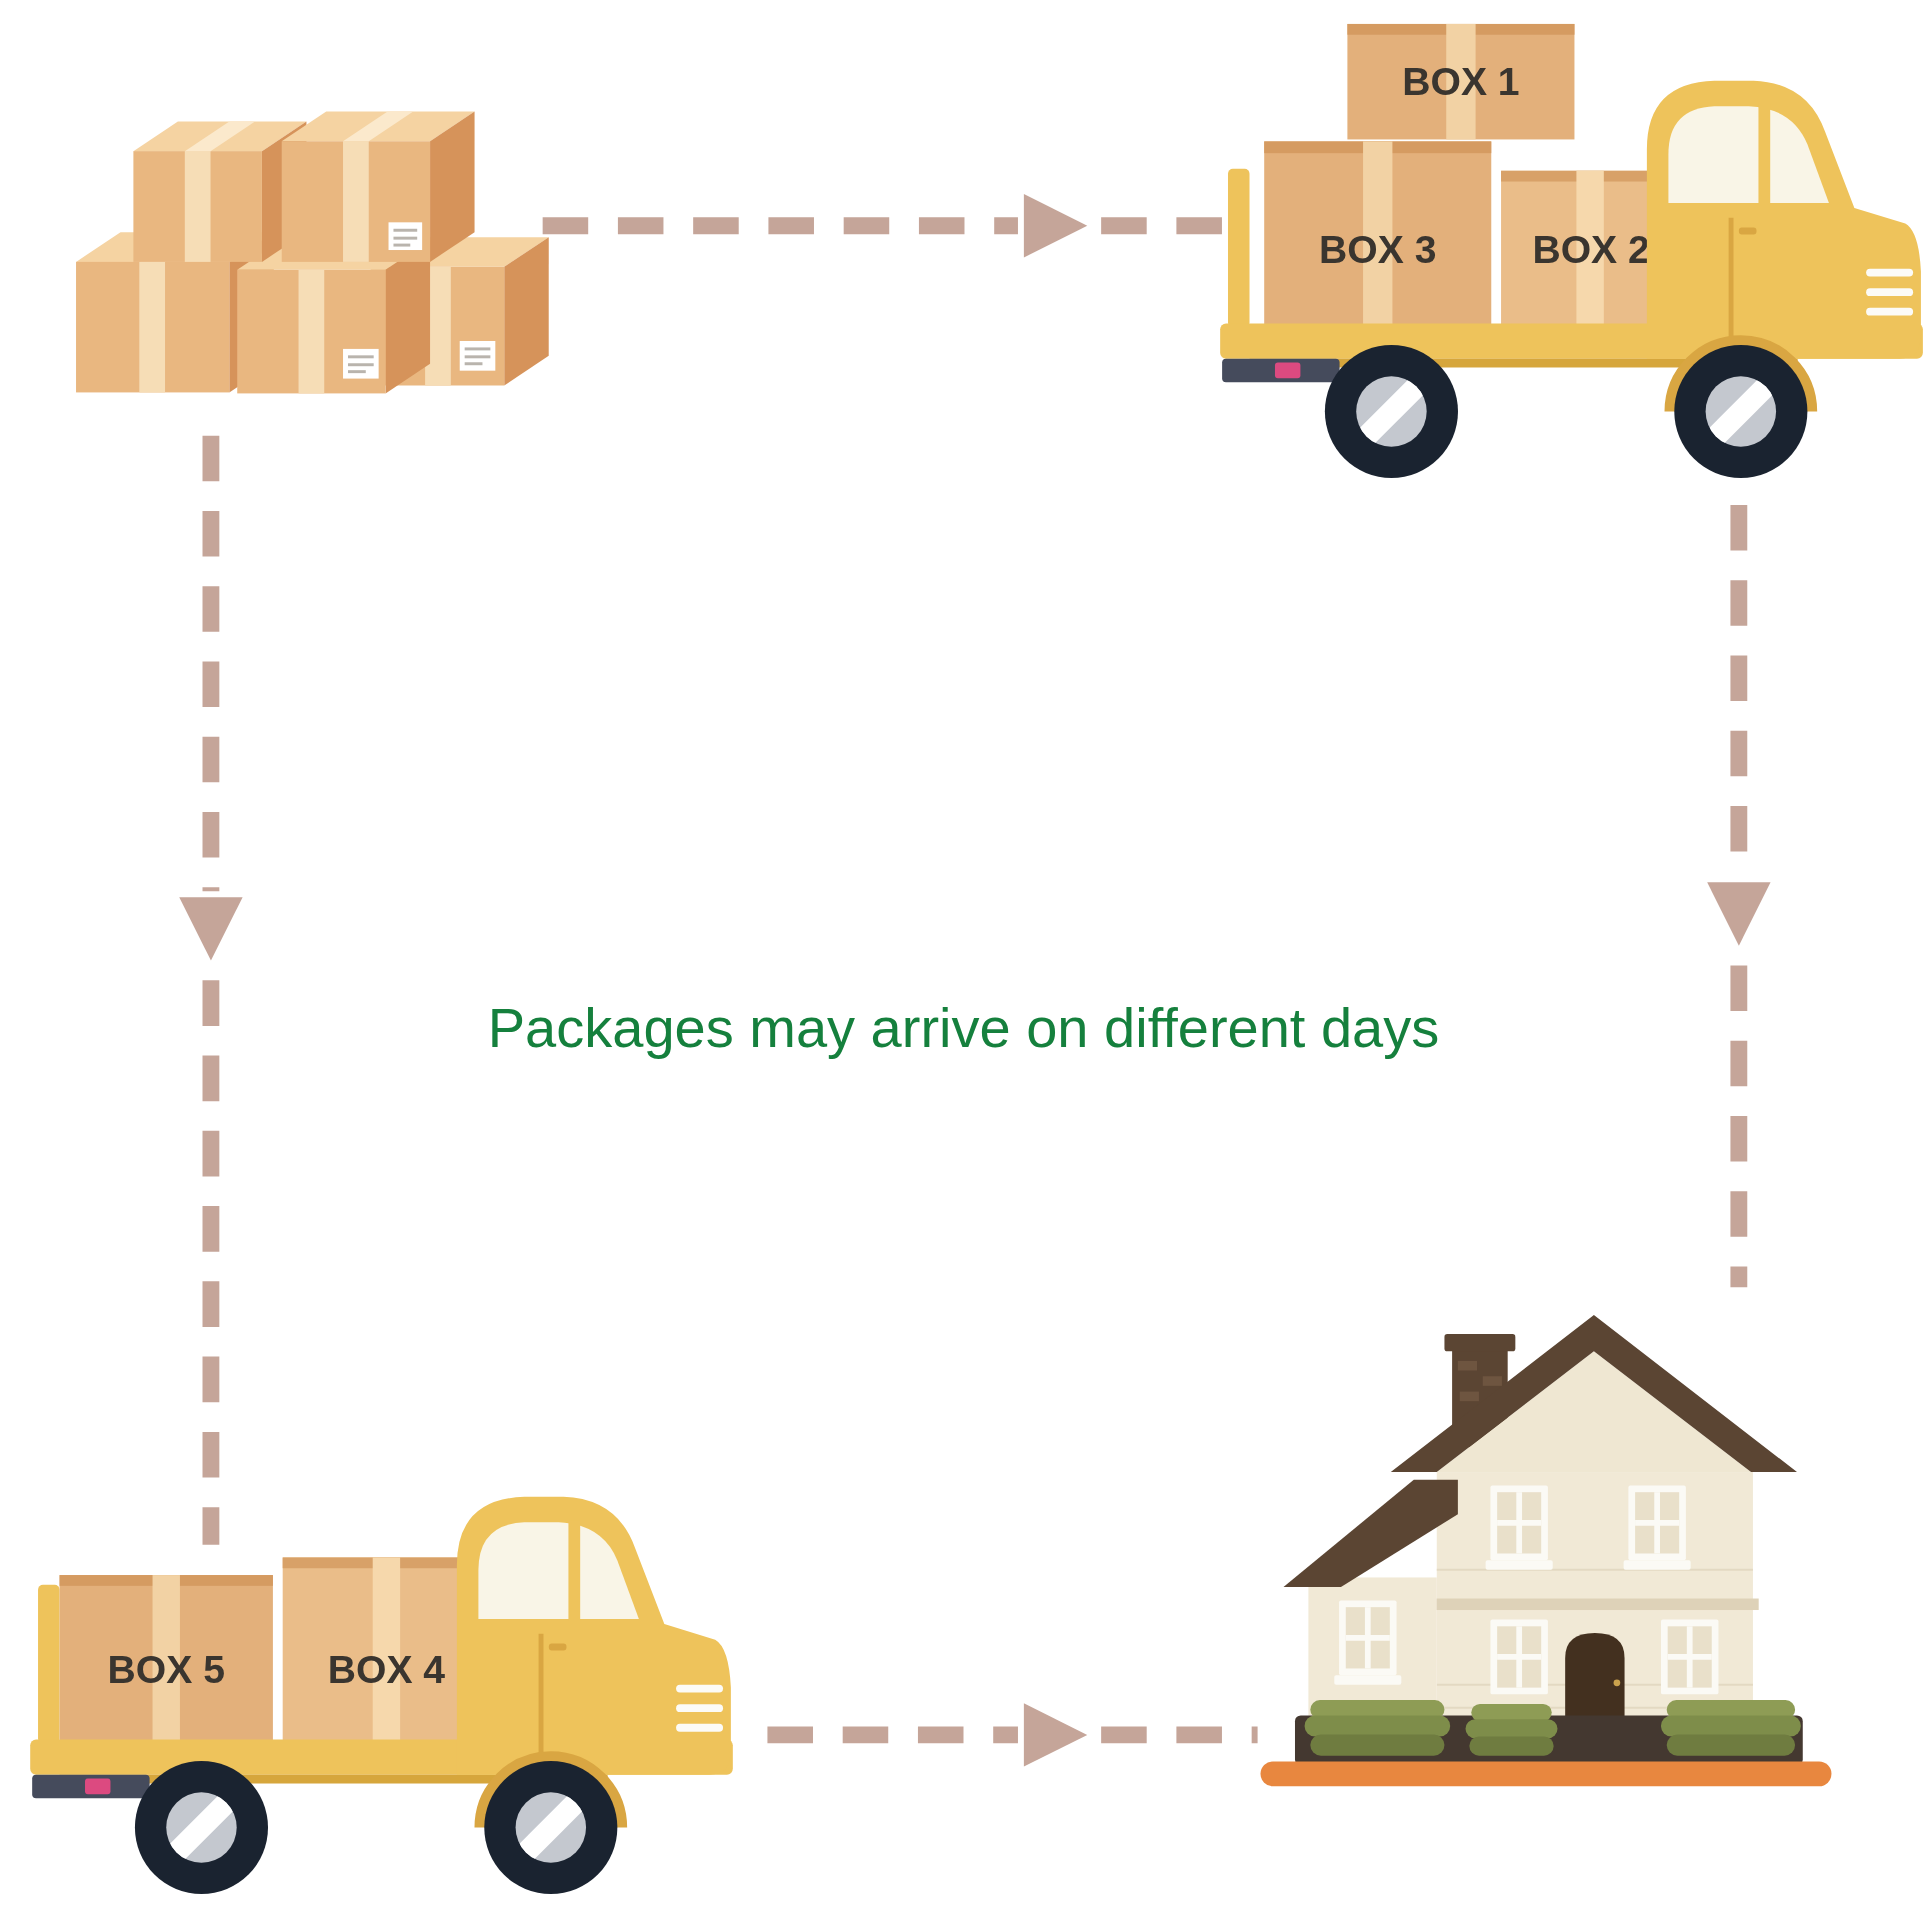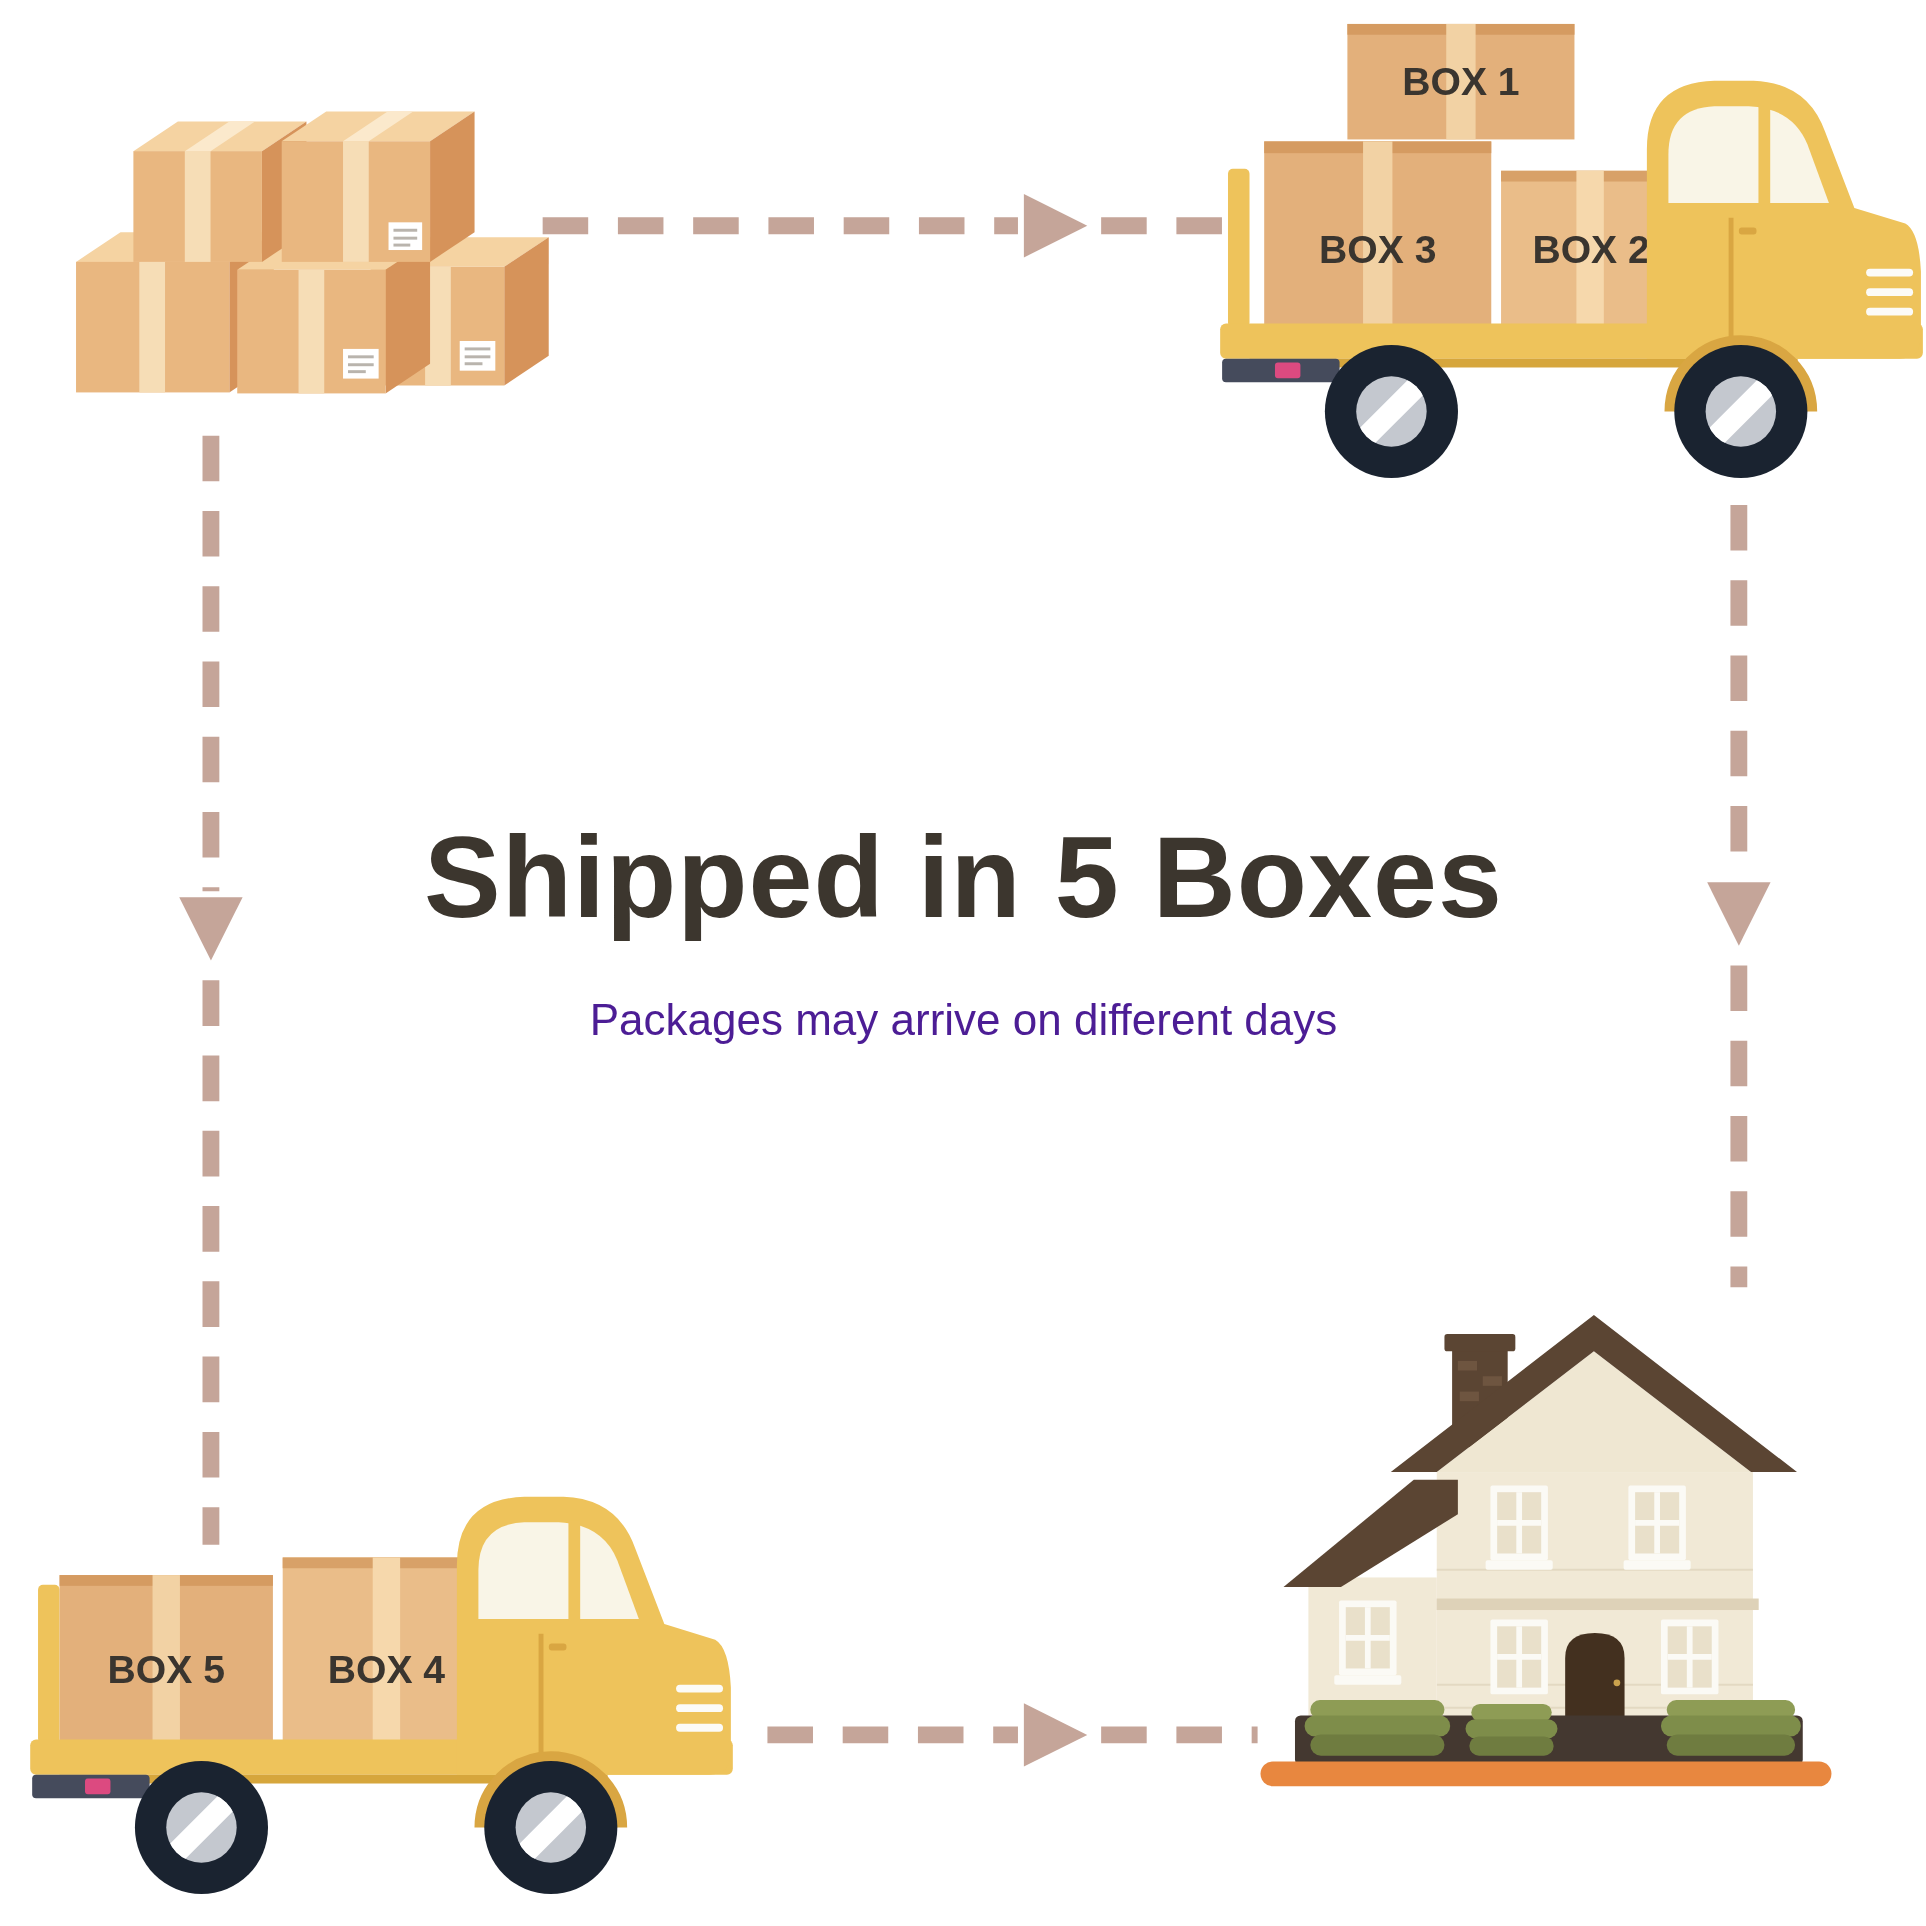--- a/index.html
+++ b/index.html
@@ -8,21 +8,21 @@
     font-family:"Liberation Sans","DejaVu Sans",sans-serif;
   }
   .stage{position:relative;width:1927px;height:1927px;overflow:hidden;background:#ffffff;}
   .abs{position:absolute;}
   .title{
     position:absolute;left:0;top:814px;width:100%;text-align:center;
     font-size:115px;font-weight:800;color:#3c362e;letter-spacing:1px;line-height:1.1;
   }
   .subtitle{
     position:absolute;left:0;top:994px;width:100%;text-align:center;
-    font-size:44px;font-weight:500;color:#4c1d95;line-height:1.2;
+    font-size:56px;font-weight:500;color:#15803d;line-height:1.2;
   }
   svg text{
     font-family:"Liberation Sans","DejaVu Sans",sans-serif;
     font-weight:bold;
   }
 </style>
 </head>
 <body>
 
 <div class="stage">
@@ -165,21 +165,20 @@
       <circle cx="175" cy="398" r="36" fill="#c4c8cf"></circle>
       <rect x="120" y="387" width="110" height="22" fill="#ffffff" transform="rotate(-45 175 398)" clip-path="url(#t1a)"></rect>
     </g>
     <g>
       <circle cx="532" cy="398" r="68" fill="#1a2330"></circle>
       <circle cx="532" cy="398" r="36" fill="#c4c8cf"></circle>
       <rect x="477" y="387" width="110" height="22" fill="#ffffff" transform="rotate(-45 532 398)" clip-path="url(#t1b)"></rect>
     </g>
   </svg>
 
-  <div class="title">Shipped in 5 Boxes</div>
   <div class="subtitle">Packages may arrive on different days</div>
 
   <svg class="abs" style="left:30px;top:1487px;" width="705" height="411" viewBox="0 50 720 420">
     <defs>
       <clipPath id="t2a">
           <circle cx="175" cy="398" r="36"></circle>
         </clipPath>
       <clipPath id="t2b">
           <circle cx="532" cy="398" r="36"></circle>
         </clipPath>

